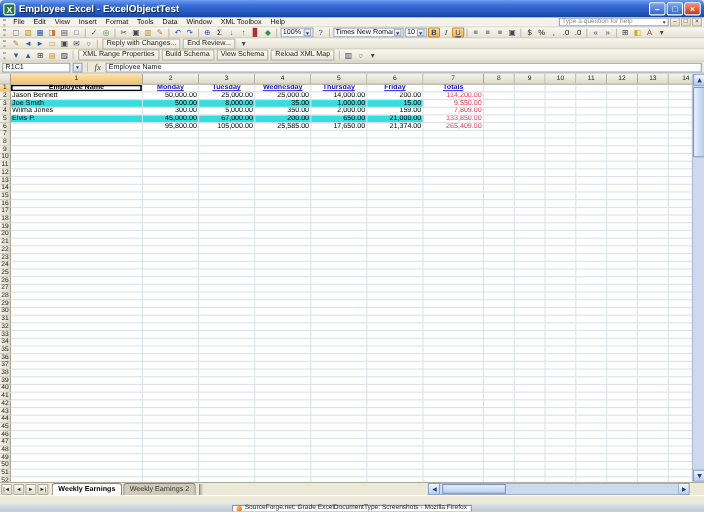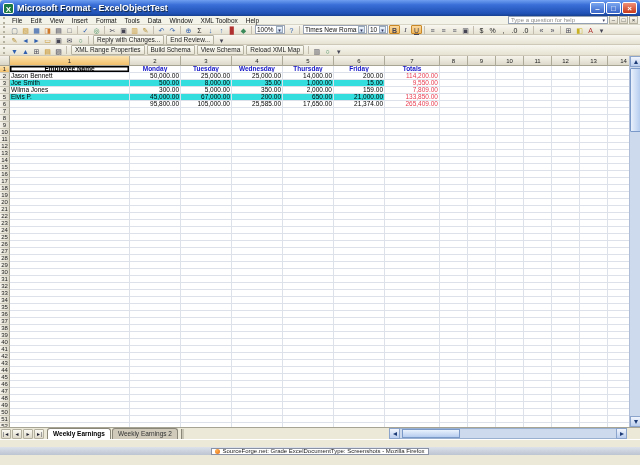--- a/index.html
+++ b/index.html
@@ -102,21 +102,21 @@
     font-size:6px;line-height:6px;color:#222;padding:0 3px;white-space:nowrap}
   .ff-icon{flex:none;width:5px;height:5px;border-radius:50%;background:radial-gradient(circle at 35% 35%,#ffb050,#e06a10)}
 </style>
 </head>
 <body>
 
 <div class="screen">
 
   <div class="titlebar">
     <span class="app-icon">X</span>
-    <span class="title-text">Microsoft Format - ExcelObjectTest</span>
+    <span class="title-text">Employee Excel - ExcelObjectTest</span>
     <span class="win-btns">
         <span class="win-btn">–</span>
         <span class="win-btn">□</span>
         <span class="win-btn close">×</span>
       </span>
   </div>
 
   <div class="menubar">
     <span class="grip"></span>
     <span style="display:flex">
@@ -251,20 +251,27 @@
         <span class="tb-btn">Reload XML Map</span>
       </span>
     <span style="display:flex;align-items:center">
         <span class="sep"></span>
         <span class="tbi" style="color: rgb(68, 68, 85);">▥</span>
         <span class="tbi" style="color: rgb(58, 138, 90);">○</span>
         <span class="tbi" style="color: rgb(68, 68, 85);">▾</span>
       </span>
   </div>
 
+  <div class="formula">
+    <span class="namebox">R1C1</span>
+    <span class="nb-arr">▼</span>
+    <span class="sep"></span>
+    <span class="fx">fx</span>
+    <span class="formula-field">Employee Name</span>
+  </div>
 
   <div class="grid">
     <div class="colhdr-row">
       <span class="corner"></span>
     <span class="colhdr sel" style="width: 120px;">1</span>
         <span class="colhdr" style="width: 51px;">2</span>
         <span class="colhdr" style="width: 51px;">3</span>
         <span class="colhdr" style="width: 51px;">4</span>
         <span class="colhdr" style="width: 51px;">5</span>
         <span class="colhdr" style="width: 51px;">6</span>

